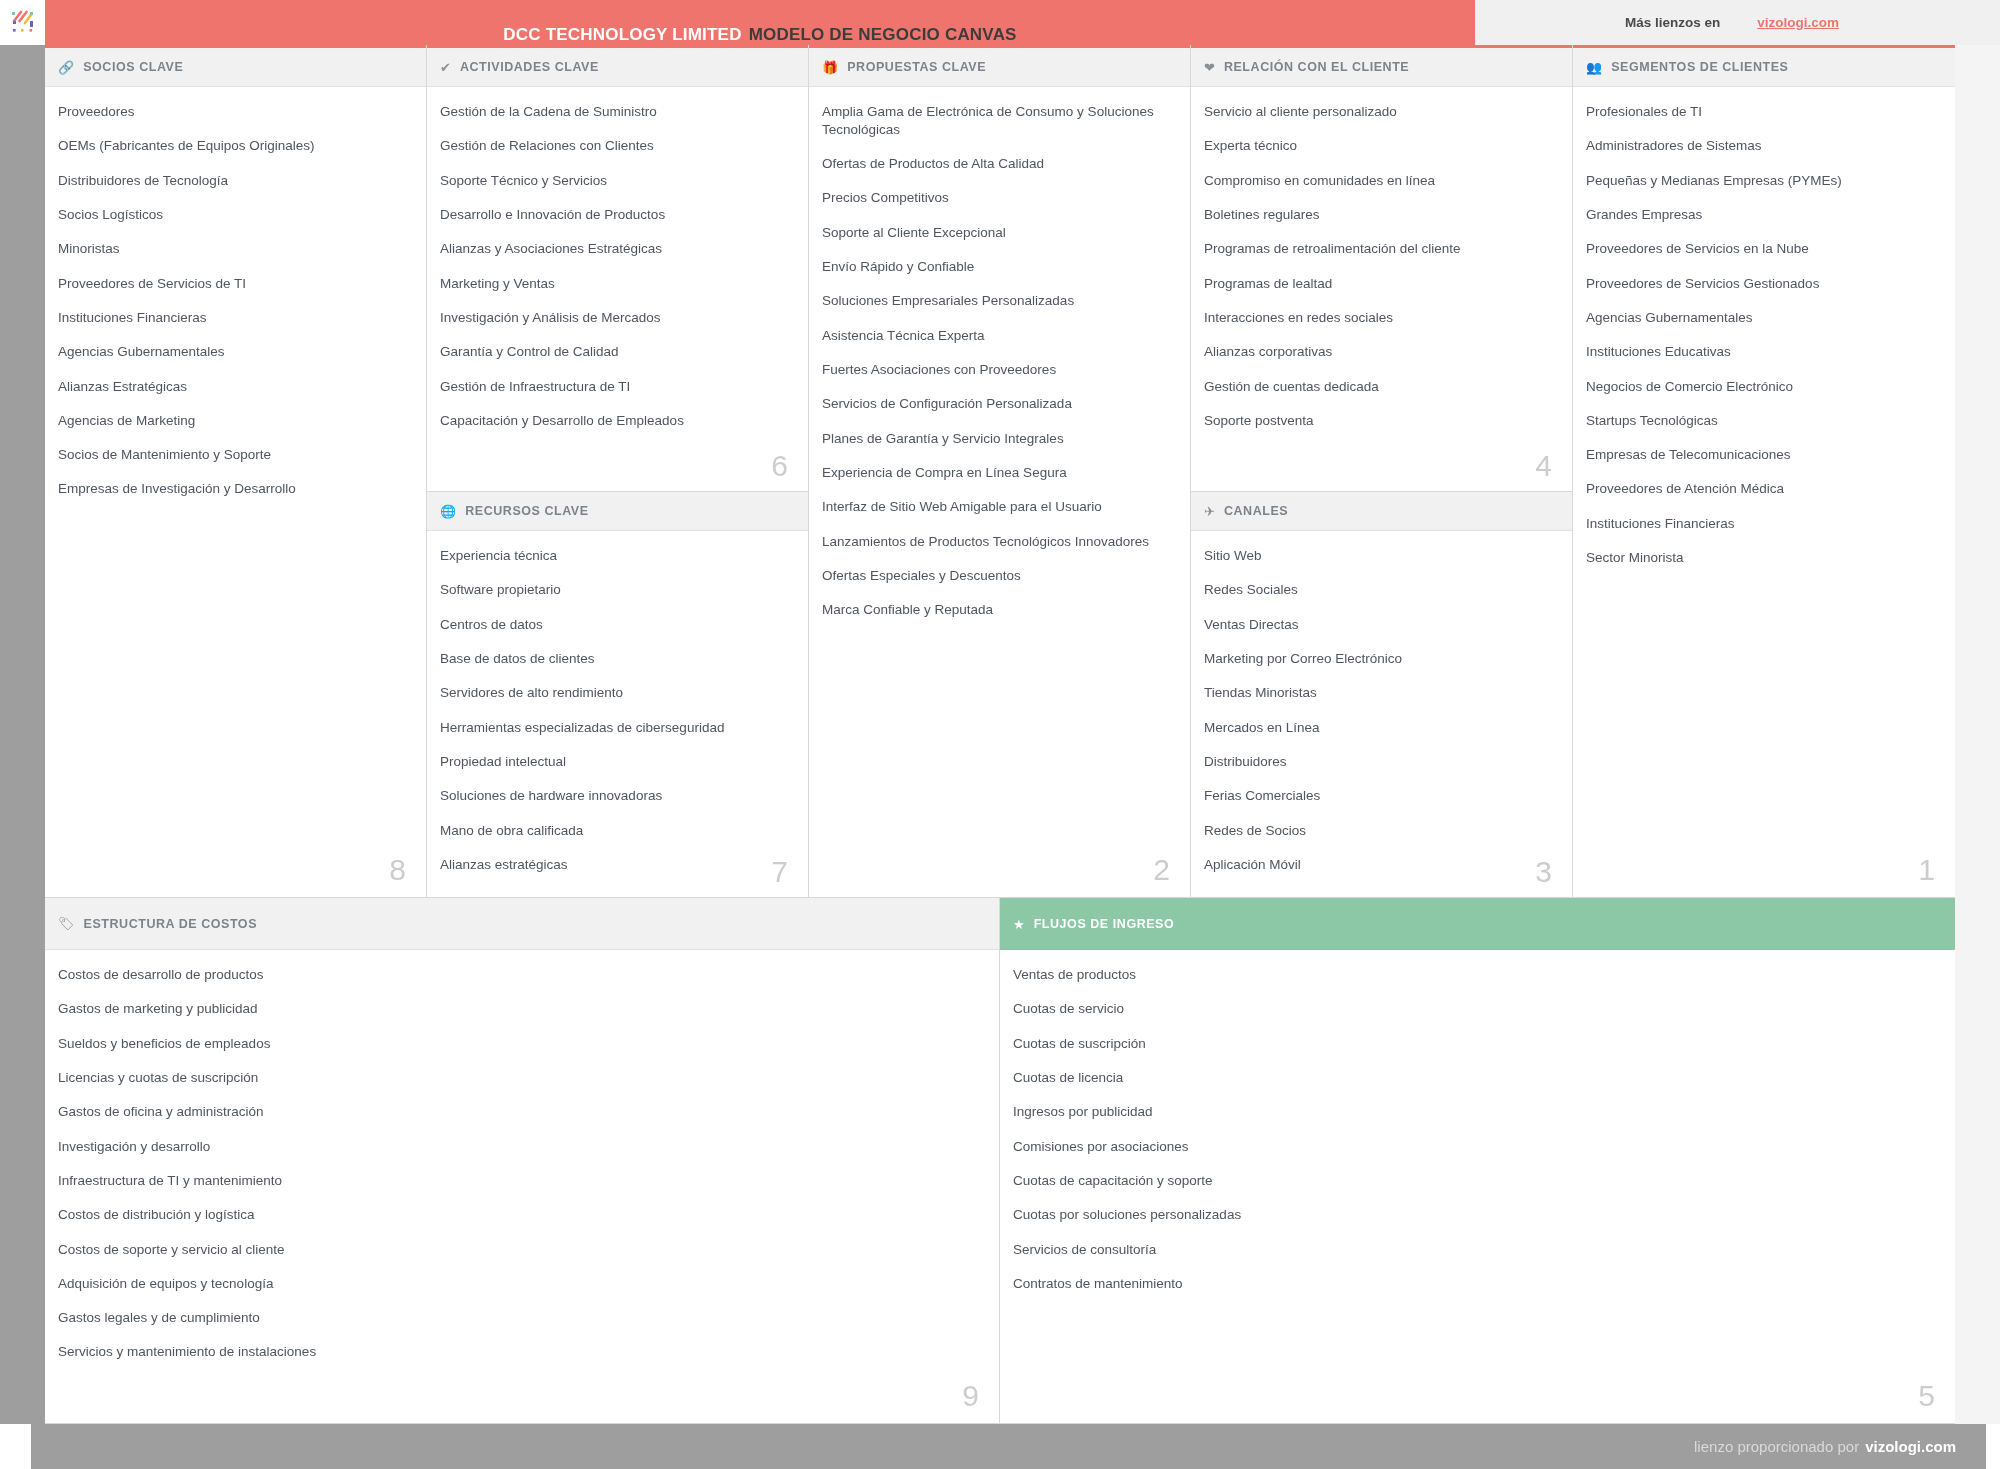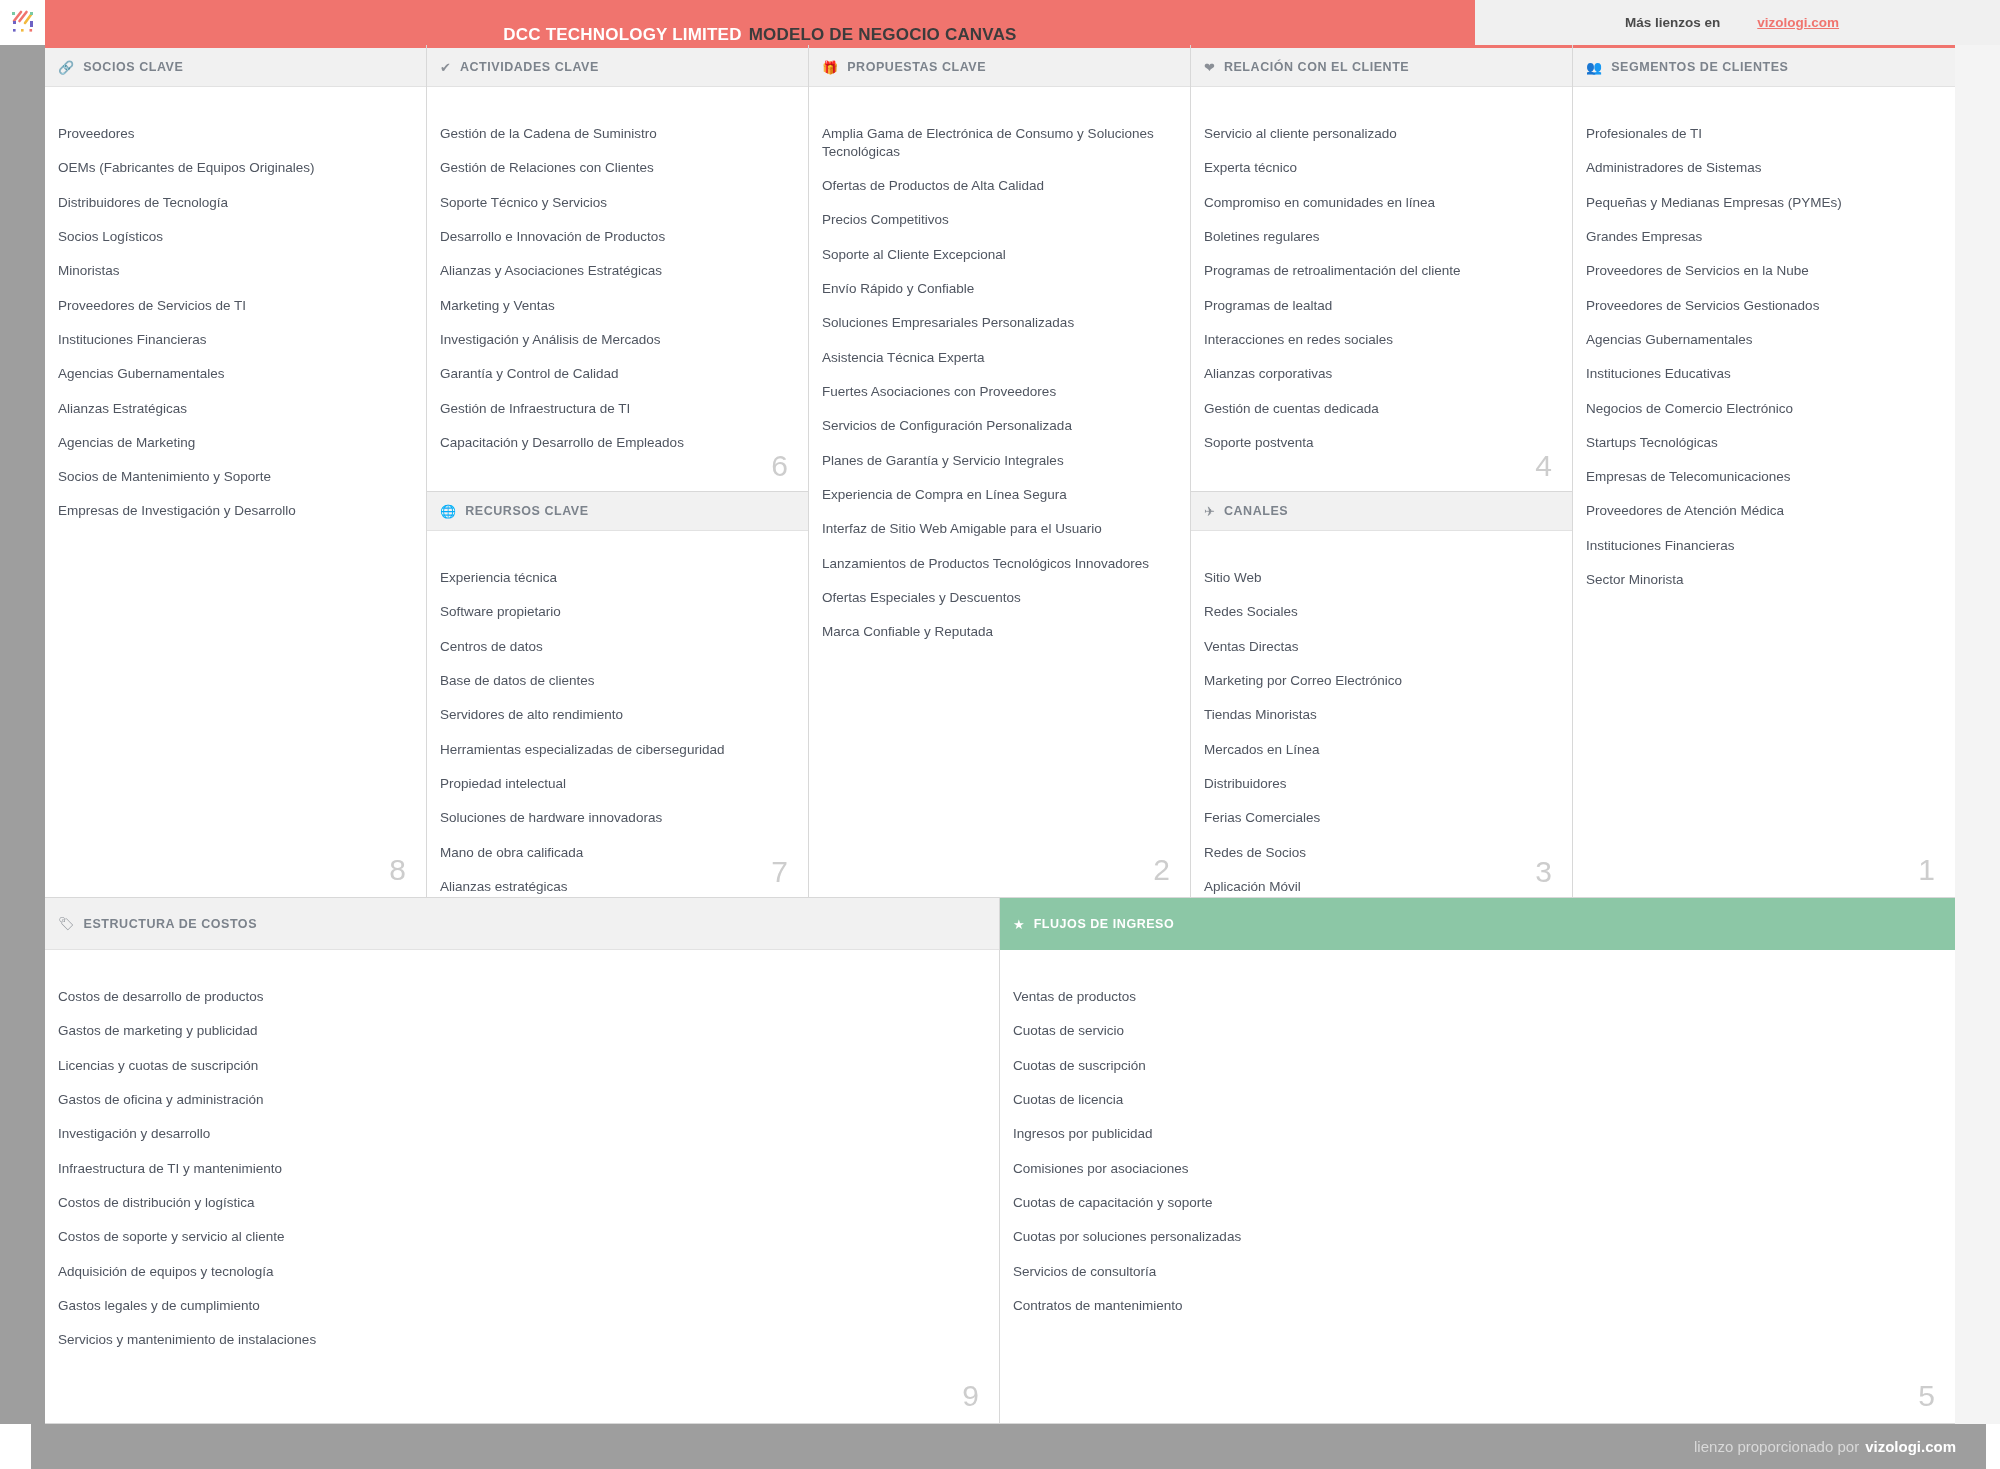--- a/index.html
+++ b/index.html
@@ -94,21 +94,20 @@
     font-size: 12.5px; font-weight: bold; color: #7c838c;
     letter-spacing: .55px; text-transform: uppercase; white-space: nowrap;
   }
   .block-head.green { background: #8cc7a6; border-bottom: none; }
   .block-head.green .hd-icon { color: #ffffff; }
   .block-head.green .hd-title { color: #ffffff; }
 
   .block-body {
     padding: 16px 26px 0 13px;
     position: relative;
-    margin-top: 22px;
   }
   .item {
     font-size: 13.5px;
     line-height: 1.32;
     color: #4f5560;
     margin-bottom: 16.5px;
     font-family: "Liberation Sans", sans-serif;
   }
 
   .corner-num {
@@ -344,20 +343,21 @@
     </div>
 
     <div class="block" id="b-costs">
       <div class="block-head" style="height:52px;">
         <span class="hd-icon">🏷</span>
         <span class="hd-title">ESTRUCTURA DE COSTOS</span>
       </div>
       <div class="block-body">
         <div class="item">Costos de desarrollo de productos</div>
         <div class="item">Gastos de marketing y publicidad</div>
+        <div class="item">Sueldos y beneficios de empleados</div>
         <div class="item">Licencias y cuotas de suscripción</div>
         <div class="item">Gastos de oficina y administración</div>
         <div class="item">Investigación y desarrollo</div>
         <div class="item">Infraestructura de TI y mantenimiento</div>
         <div class="item">Costos de distribución y logística</div>
         <div class="item">Costos de soporte y servicio al cliente</div>
         <div class="item">Adquisición de equipos y tecnología</div>
         <div class="item">Gastos legales y de cumplimiento</div>
         <div class="item">Servicios y mantenimiento de instalaciones</div>
       </div>

